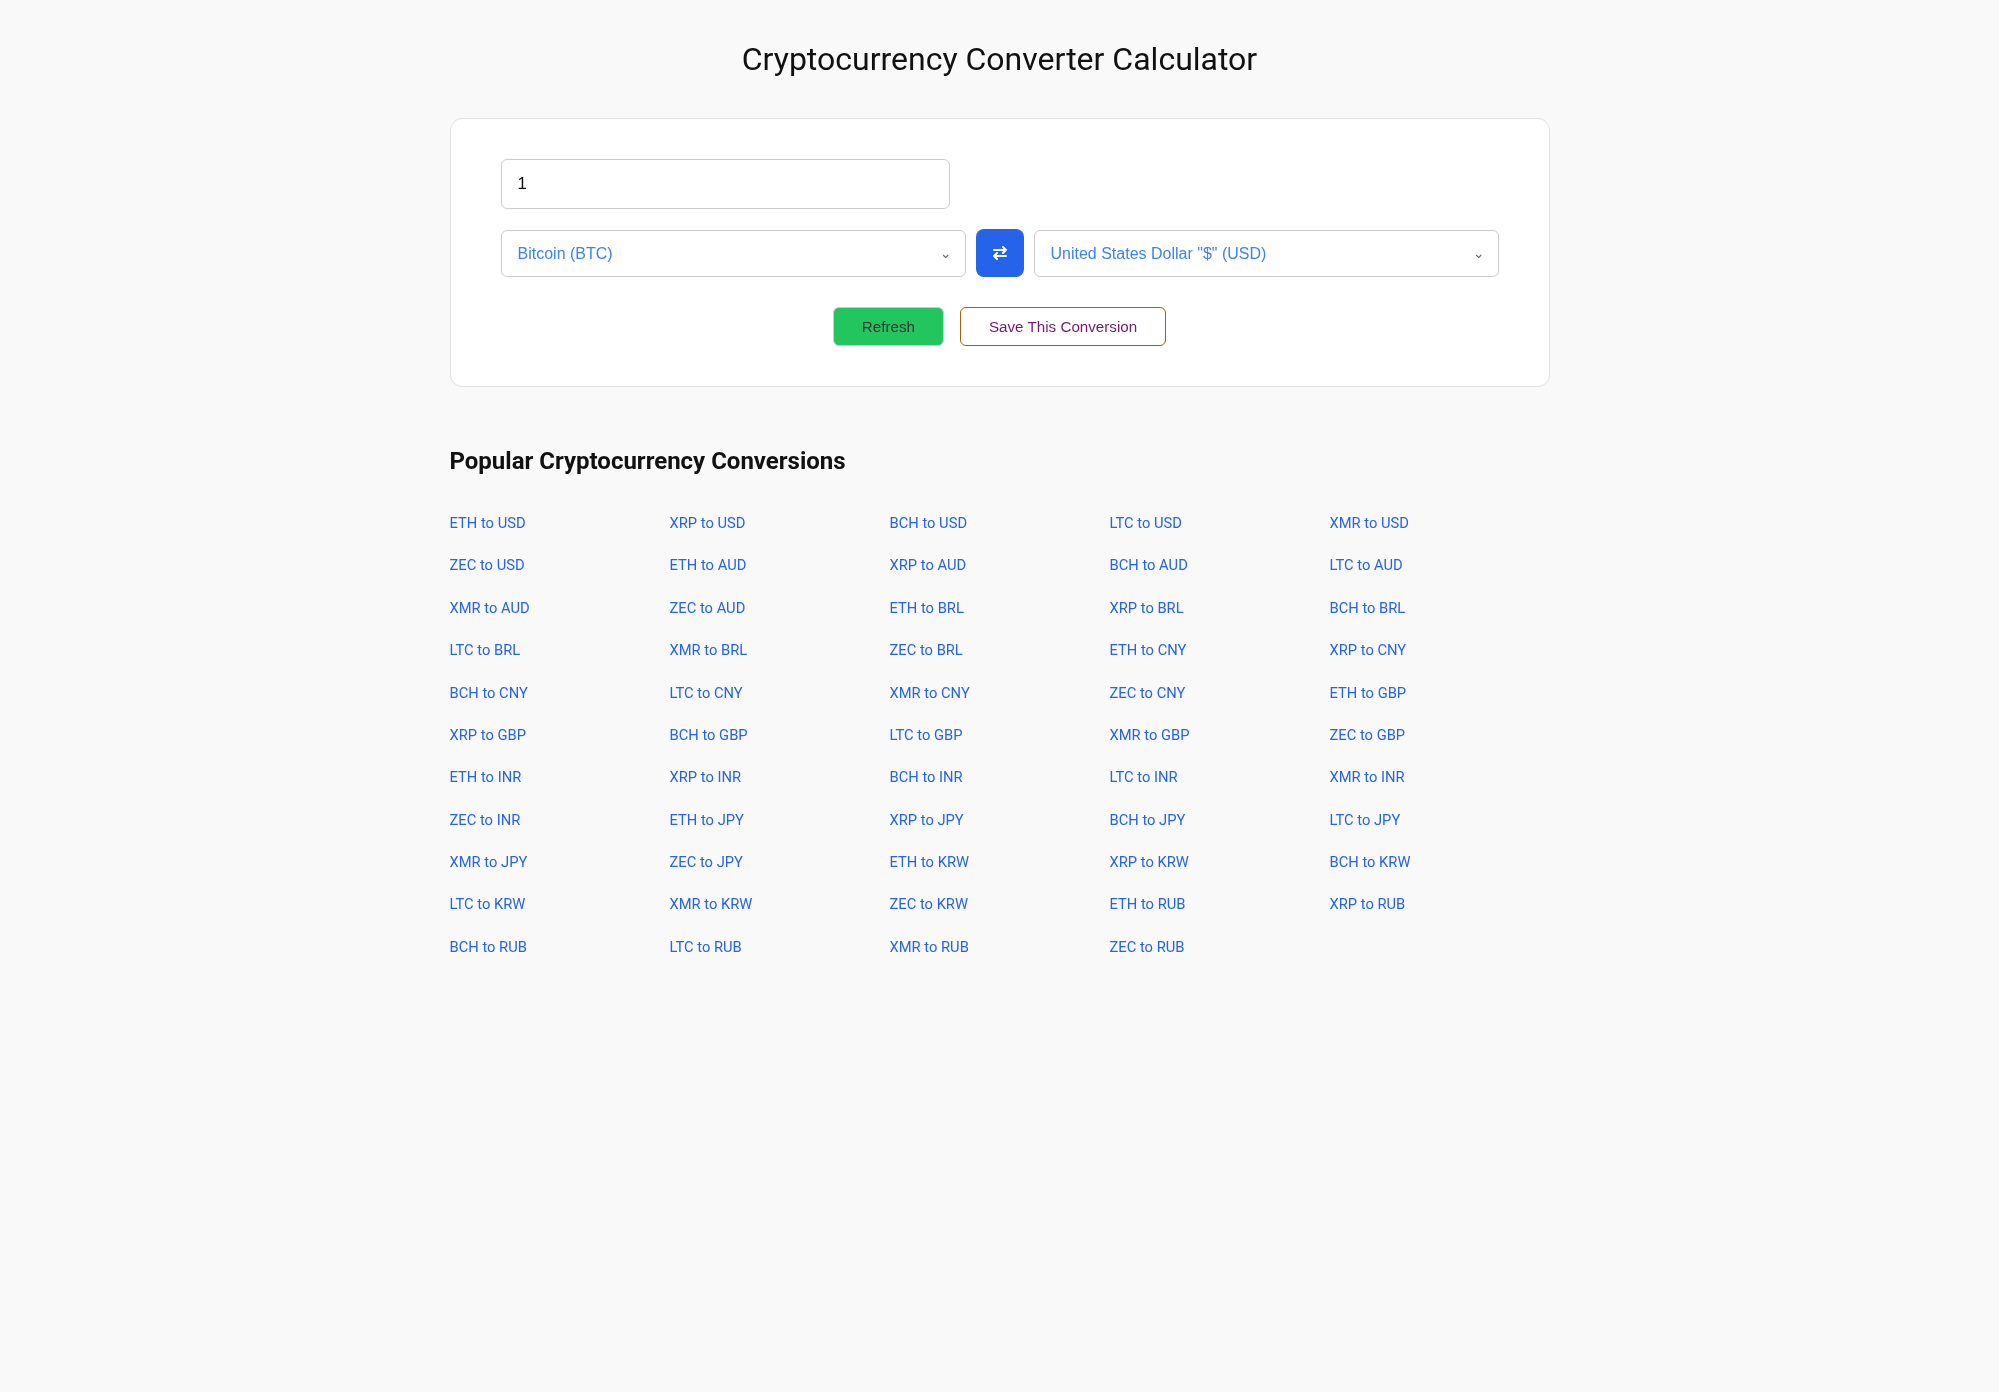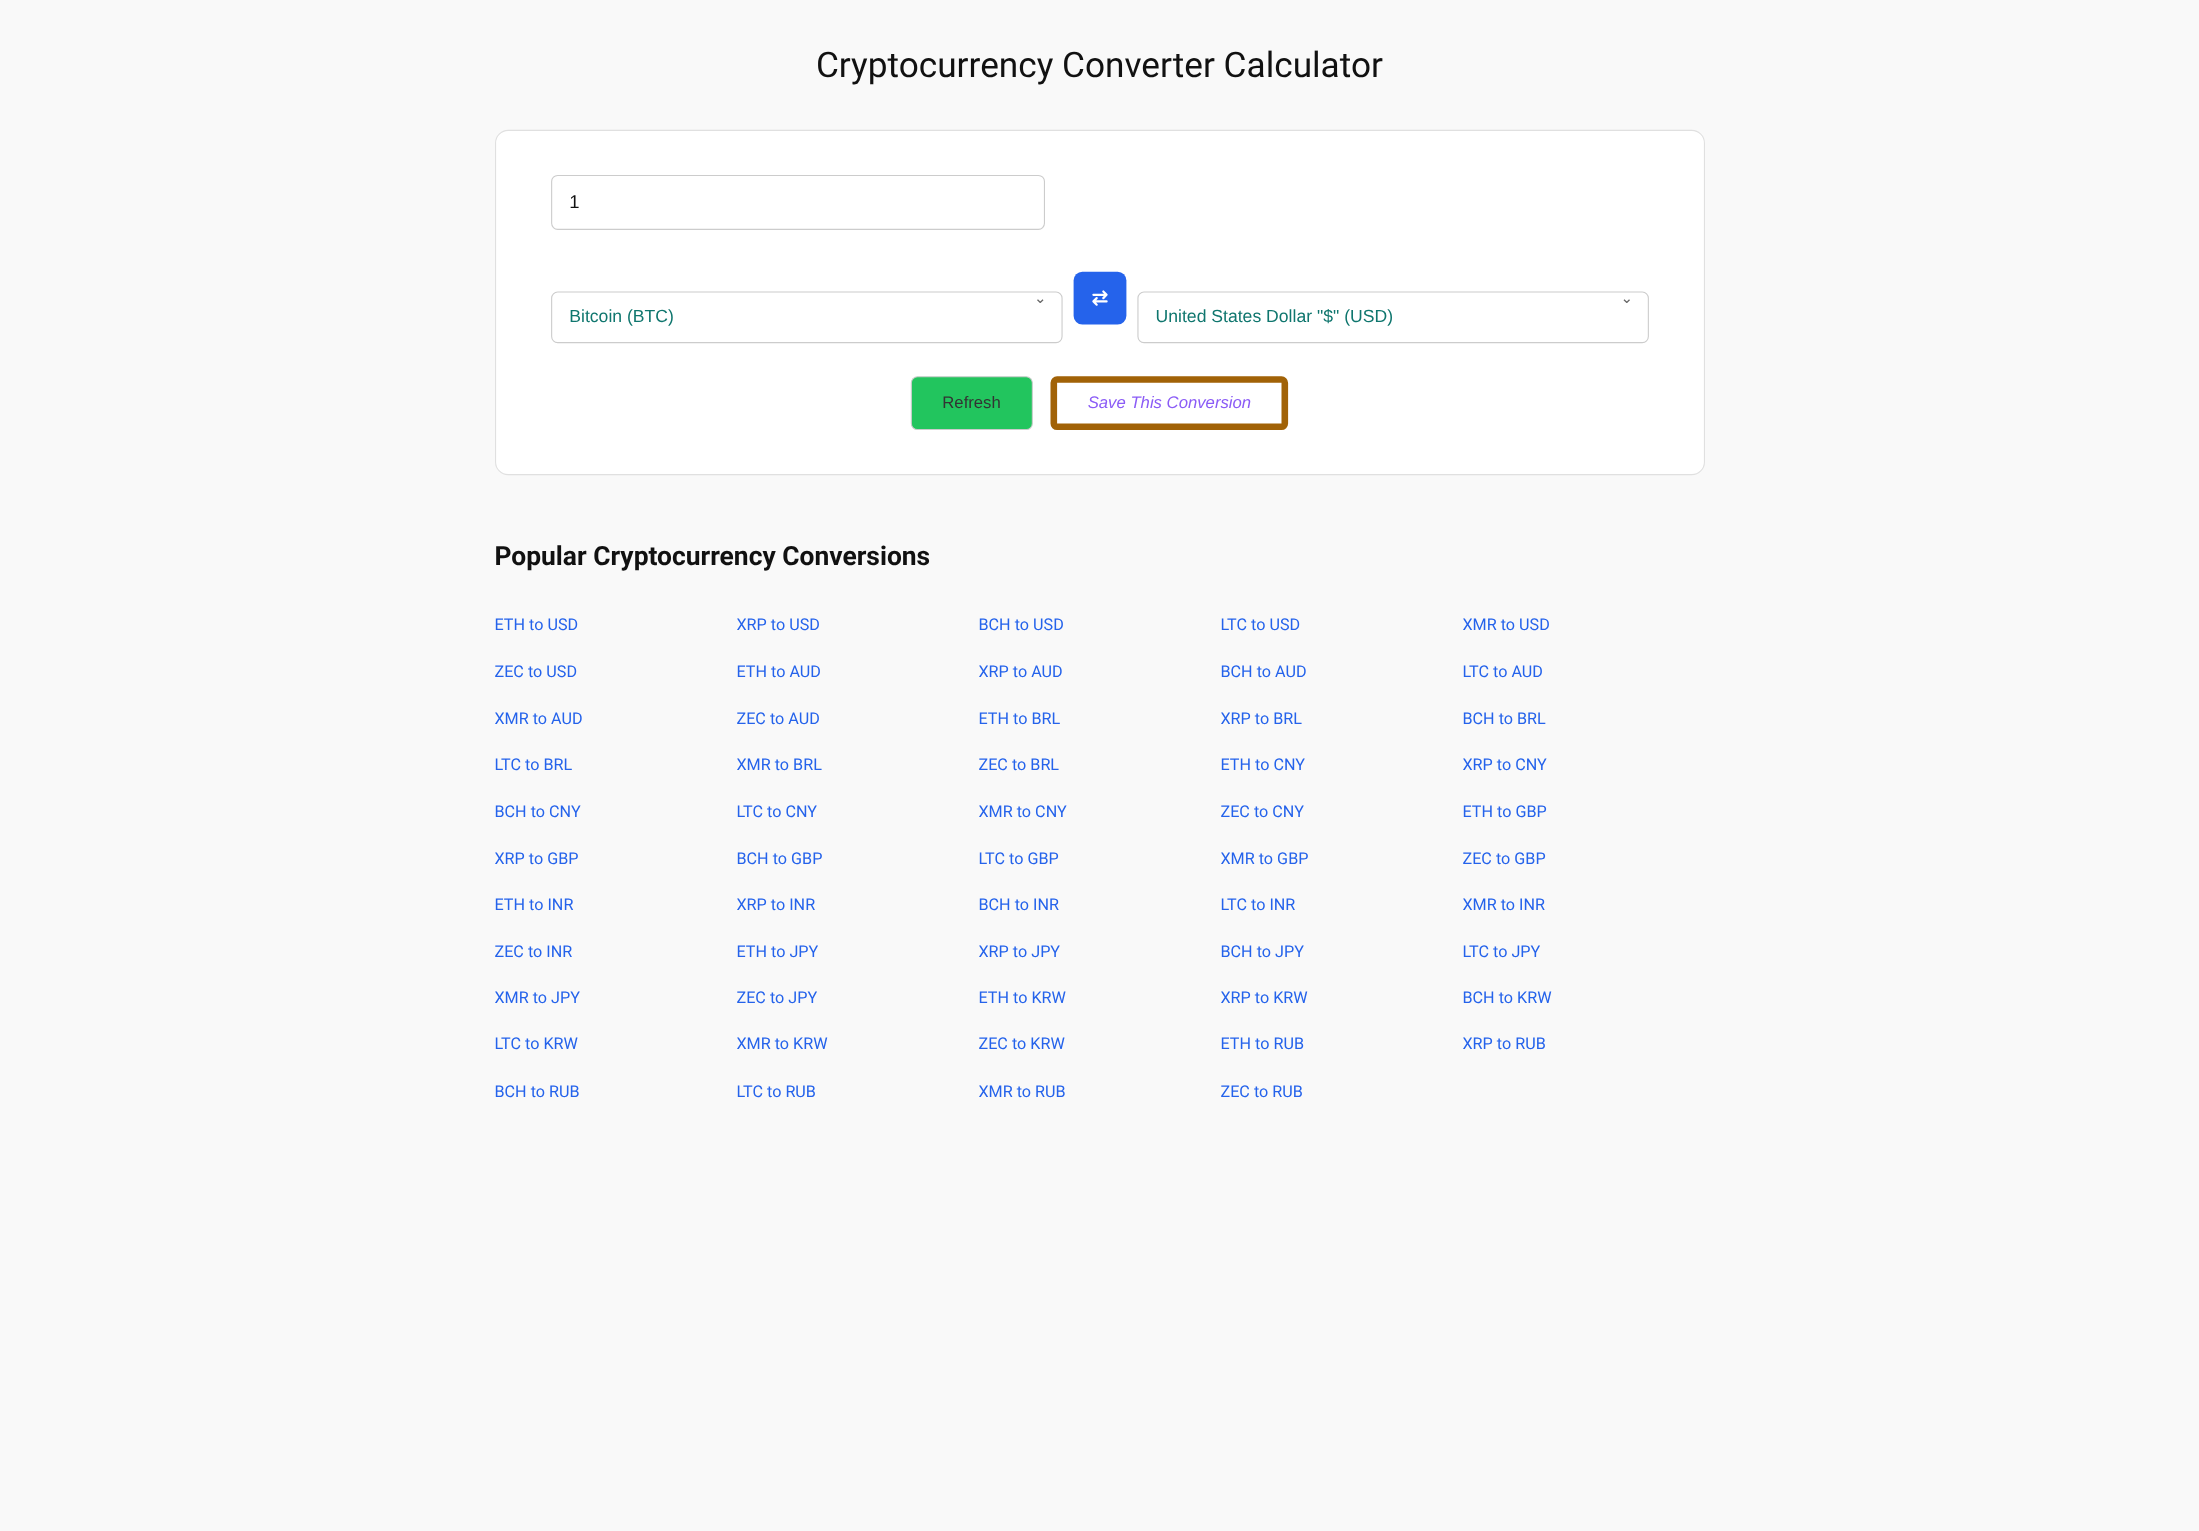--- a/index.html
+++ b/index.html
@@ -57,24 +57,23 @@
     }
 
     .currency-select {
       width: 100%;
       padding: 14px 40px 14px 16px;
       font-size: 1rem;
       border: 1px solid #ccc;
       border-radius: 6px;
       appearance: none;
       background: #fff;
-      color: #0f766e;
+      color: #3b82f6;
       cursor: pointer;
       outline: none;
-      margin-top: 36px;
     }
 
     .select-chevron {
       position: absolute;
       right: 14px;
       top: 50%;
       transform: translateY(-50%);
       pointer-events: none;
       color: #666;
       font-size: 0.85rem;
@@ -119,26 +118,25 @@
       border: 1px solid #ccc;
       border-radius: 6px;
       background: #22c55e;
       color: #333;
       cursor: pointer;
     }
 
     .btn-save {
       padding: 10px 28px;
       font-size: 0.95rem;
-      border: 6px solid #a16207;
+      border: 1px solid #a16207;
       border-radius: 6px;
       background: #fff;
-      color: #8b5cf6;
-      cursor: pointer;
-      font-style: italic;
+      color: #701a75;
+      cursor: pointer;
     }
 
     .popular-section {
       max-width: 1100px;
       margin: 0 auto;
     }
 
     .popular-title {
       font-size: 1.5rem;
       font-weight: 700;

